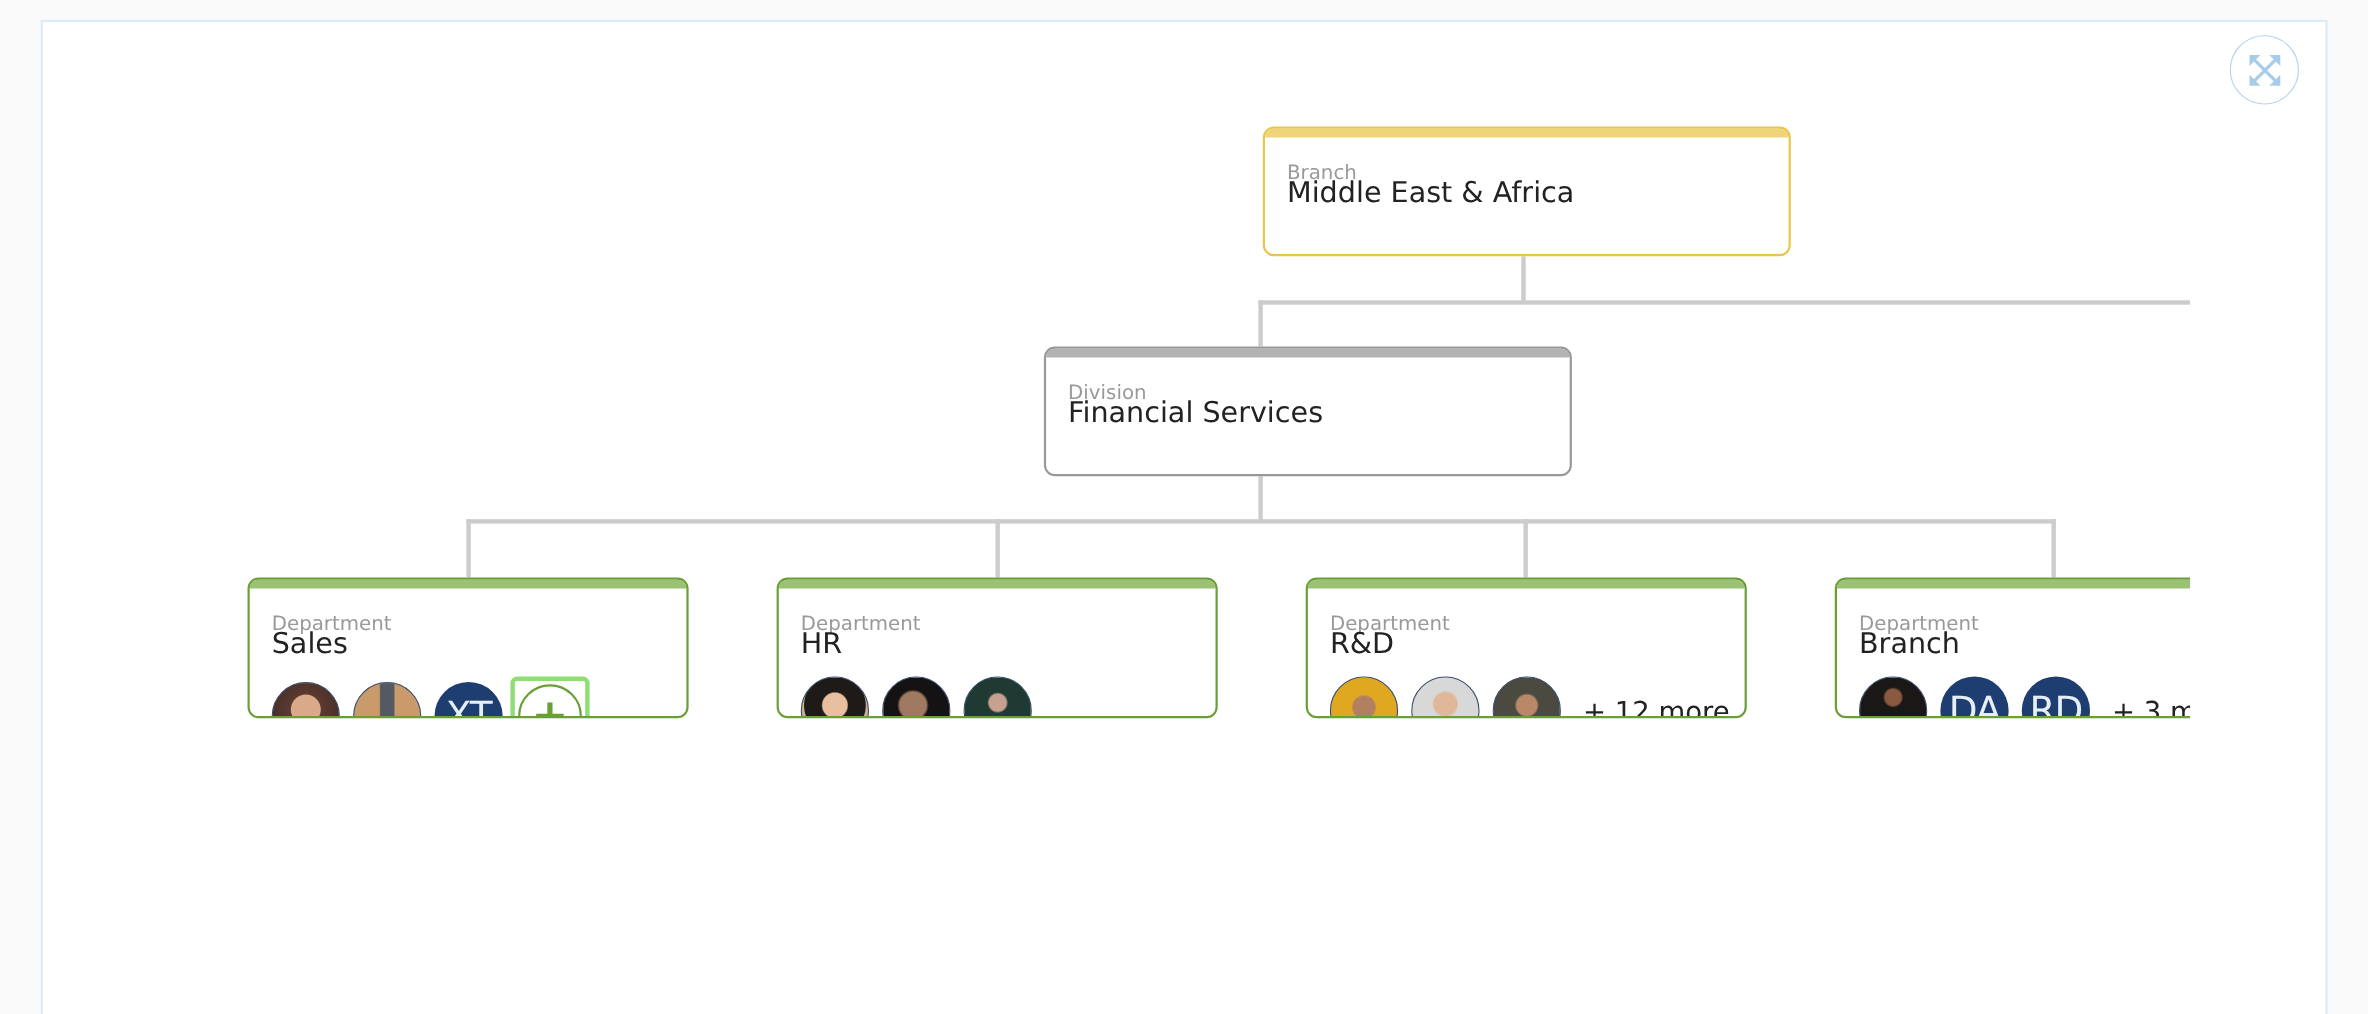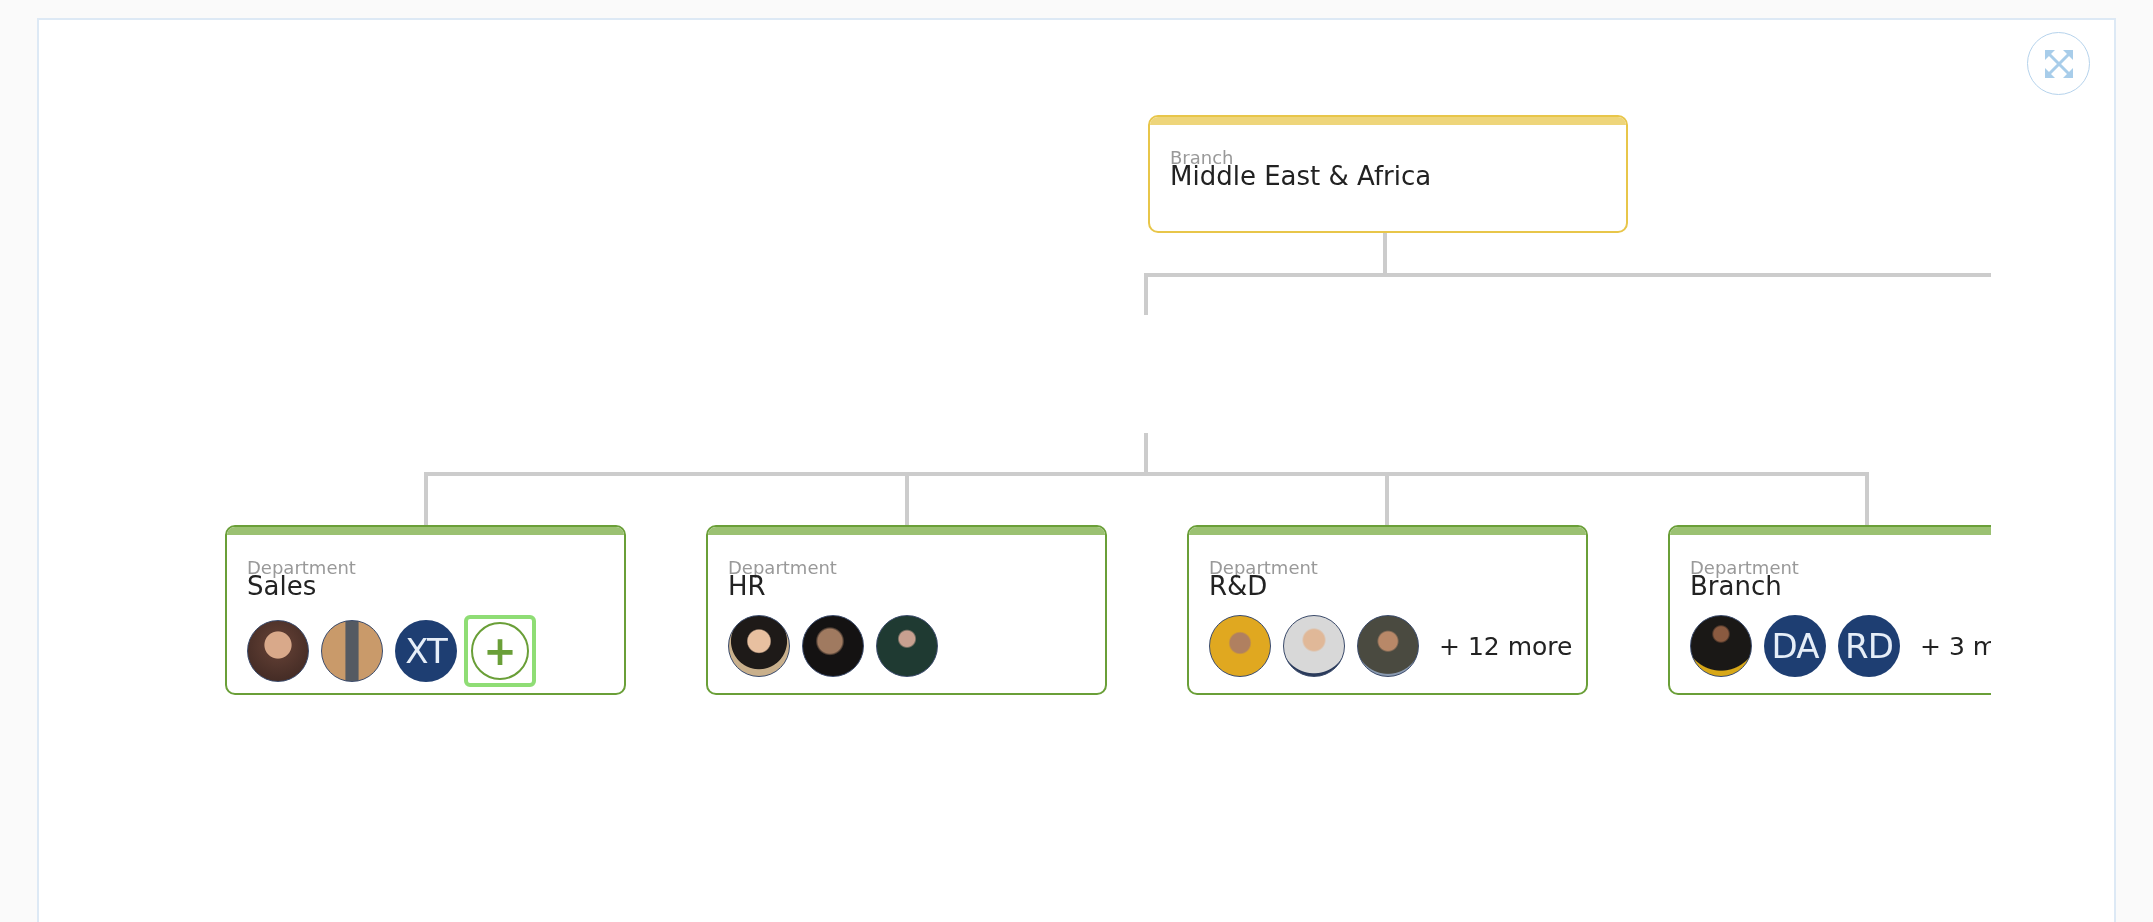--- a/index.html
+++ b/index.html
@@ -26,21 +26,21 @@
     position:absolute; box-sizing:border-box; background:#fff;
     border:2px solid; border-radius:10px; overflow:hidden;
   }
   .card .topbar { position:absolute; left:0; right:0; top:0; height:8px; }
   .card .type { position:absolute; left:20px; font-size:18px; color:#999999; font-weight:500; }
   .card .name { position:absolute; left:20px; font-size:26px; color:#222222; }
   .branch { left:1116px; top:115px; width:480px; height:118px; border-color:#e8c64a; }
   .branch .topbar { background:#eed57a; }
   .division { left:917px; top:315px; width:480px; height:118px; border-color:#999999; }
   .division .topbar { background:#b3b3b3; }
-  .dept { top:525px; width:401px; height:170px; border-color:#6a9f38; }
+  .dept { top:525px; width:401px; height:128px; border-color:#6a9f38; }
   .dept .topbar { background:#9bc172; }
   .type-top { top:30px; }
   .name-top { top:44px; }
   .avatars { position:absolute; left:20px; top:88px; display:flex; align-items:center; gap:12px; }
   .av {
     width:62px; height:62px; border-radius:50%; box-sizing:border-box;
     border:1.5px solid #3a4a6a; flex:none;
   }
   .av.init {
     background:#1e3e72; color:#e6eef8; font-size:34px; border:none;
@@ -72,20 +72,25 @@
   <div class="line" style="left:873px;top:472px;width:4px;height:53px;"></div>
   <div class="line" style="left:1353px;top:472px;width:4px;height:53px;"></div>
   <div class="line" style="left:1833px;top:472px;width:4px;height:53px;"></div>
 
   <div class="card branch">
     <div class="topbar"></div>
     <div class="type type-top">Branch</div>
     <div class="name name-top">Middle East &amp; Africa</div>
   </div>
 
+  <div class="card division">
+    <div class="topbar"></div>
+    <div class="type type-top">Division</div>
+    <div class="name name-top">Financial Services</div>
+  </div>
 
   <div class="card dept" style="left:193px;">
     <div class="topbar"></div>
     <div class="type type-top">Department</div>
     <div class="name name-top">Sales</div>
     <div class="avatars">
       <div class="av" style="background:radial-gradient(circle at 50% 40%,#d9a98a 0 28%,#5a3a30 30%,#3a2520 100%);"></div>
       <div class="av" style="background:linear-gradient(90deg,#c99a6a 0 38%,#555a62 40% 60%,#c99a6a 62%);"></div>
       <div class="av init">XT</div>
       <div class="add-wrap">

